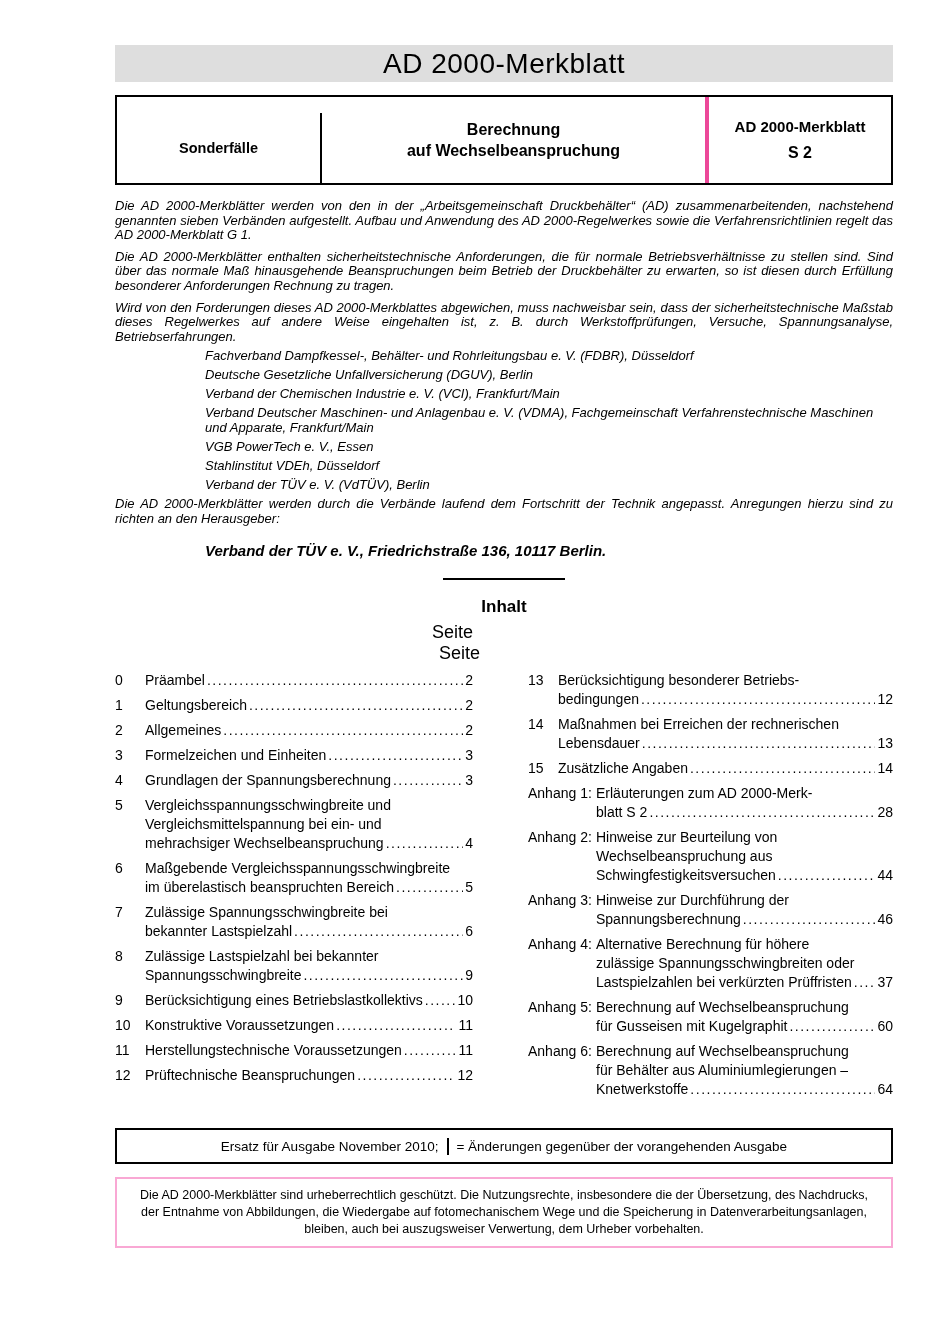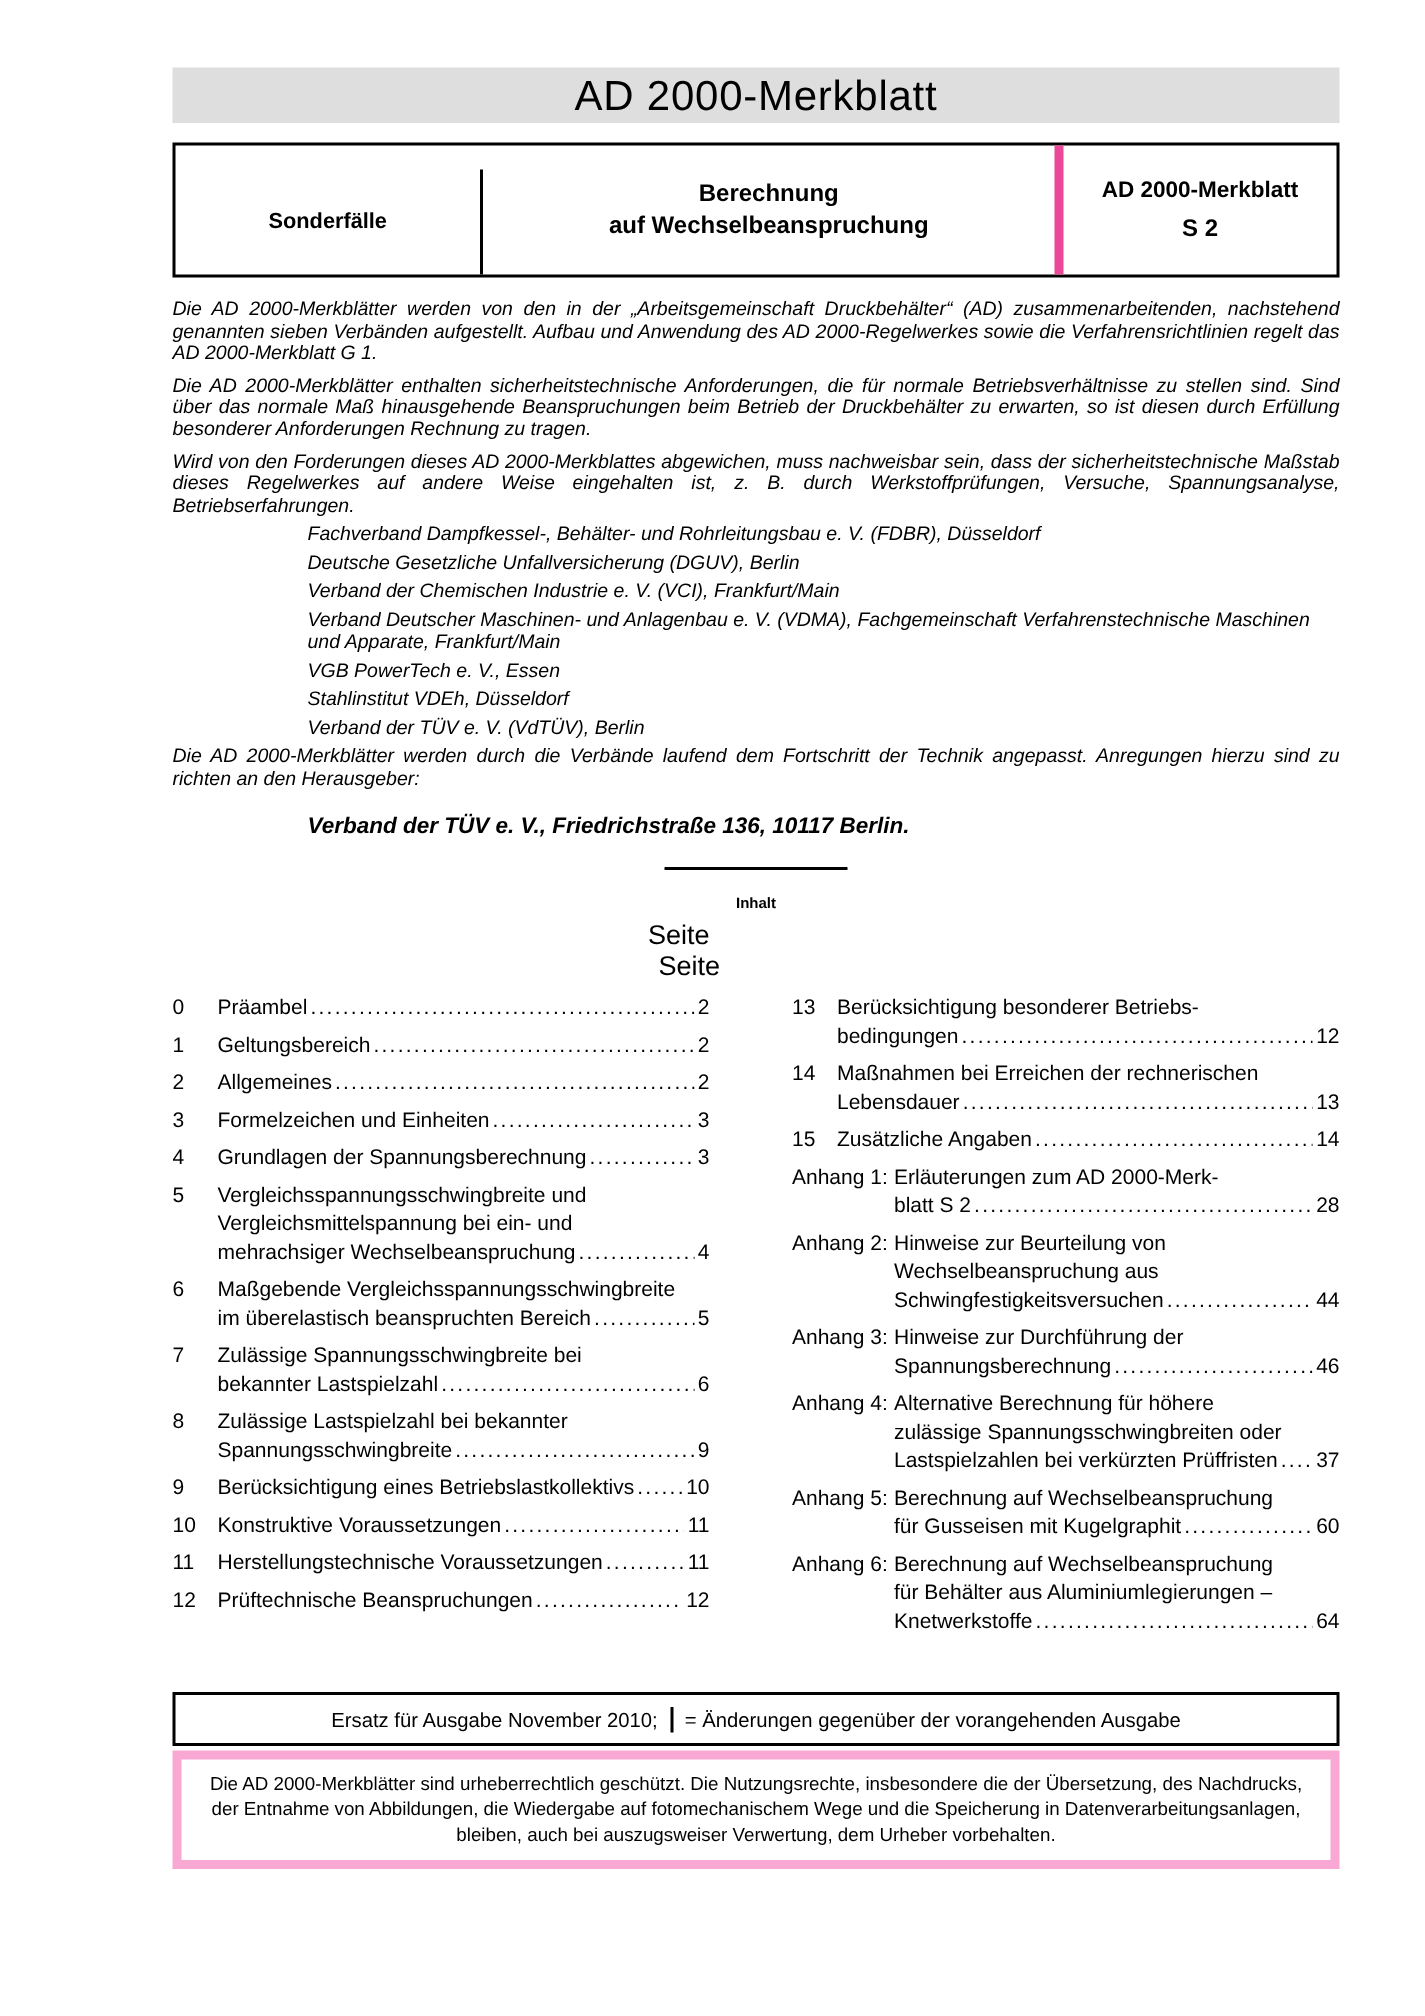--- a/index.html
+++ b/index.html
@@ -16,41 +16,41 @@
     text-align:center;font-size:28px;line-height:37px;letter-spacing:.5px;
   }
 
   
   .meta-row{display:flex;justify-content:space-between;font-weight:bold;font-size:15px;margin-top:12px;}
 
   
   .header-table{display:flex;border:2px solid #000;height:86px;margin-top:13px;}
   .cell{display:flex;flex-direction:column;justify-content:center;align-items:center;text-align:center;font-weight:bold;}
   .cell-cat{width:203px;border-right:2px solid #000;font-size:14.5px;margin-top:16px;}
-  .cell-subject{flex:1;border-right:6px solid #ec4899;font-size:16px;line-height:21px;}
+  .cell-subject{flex:1;border-right:4px solid #ec4899;font-size:16px;line-height:21px;}
   .cell-doc{width:182px;font-size:15px;}
   .cell-doc .docnum{font-size:16px;margin-top:9px;}
 
   
   .intro{margin-top:14px;font-style:italic;font-size:13px;line-height:14.6px;}
   .intro p{margin:0 0 7px 0;text-align:justify;}
   .intro p:last-child{margin-bottom:0;}
 
   
   .assoc{list-style:none;margin:5px 0 5px 0;padding:0 0 0 90px;font-style:italic;font-size:13px;}
   .assoc li{margin-bottom:4.5px;line-height:14.5px;}
 
   .closing{font-style:italic;font-size:13px;line-height:14.6px;text-align:justify;margin:3px 0 0 0;}
 
   .publisher{font-style:italic;font-weight:bold;font-size:15px;padding-left:90px;margin-top:15px;}
 
   .divider{width:122px;border:0;border-top:2.5px solid #000;margin:19px auto 0 auto;}
 
   
-  .toc-heading{text-align:center;font-weight:bold;font-size:10px;margin-top:17px;}
+  .toc-heading{text-align:center;font-weight:bold;font-size:17px;margin-top:17px;}
   .seite-row{display:flex;justify-content:flex-start;margin-top:5px;font-size:18px;flex-direction:column;}
   .seite-row .s-left{width:358px;text-align:right;}
   .seite-row .s-right{width:365px;text-align:right;}
   .toc-wrap{display:flex;justify-content:space-between;margin-top:7px;font-size:14px;}
   .toc-col-left{width:358px;}
   .toc-col-right{width:365px;}
   .toc-entry{display:flex;margin-bottom:6px;}
   .toc-num{width:30px;flex:none;line-height:19px;}
   .toc-entry.anhang .toc-num{width:68px;}
   .toc-body{flex:1;min-width:0;}
@@ -58,21 +58,21 @@
   .toc-line.last{display:flex;align-items:baseline;}
   .toc-line.last .t{flex:none;}
   .leader{flex:1;min-width:8px;overflow:hidden;white-space:nowrap;margin:0 2px;}
   .leader::after{content:"....................................................................................";letter-spacing:1.5px;}
   .pg{flex:none;}
 
   
   .footer{position:absolute;left:115px;top:1128px;width:778px;}
   .replace-box{border:2px solid #000;text-align:center;font-size:13.5px;padding:8px 4px 7px 4px;box-sizing:border-box;}
   .change-bar{display:inline-block;width:2px;height:17px;background:#000;vertical-align:-4px;margin:0 7px 0 9px;}
-  .copyright-box{border:6px solid #f9a8d4;margin-top:3px;text-align:center;font-size:12.5px;line-height:17px;padding:8px 14px;box-sizing:border-box;}
+  .copyright-box{border:2px solid #f9a8d4;margin-top:13px;text-align:center;font-size:12.5px;line-height:17px;padding:8px 14px;box-sizing:border-box;}
 </style>
 </head>
 <body>
 
 <div class="page">
 
   <div class="title-bar" style="background: rgb(222, 222, 222);">
     <span>AD 2000-Merkblatt</span>
   </div>
 

